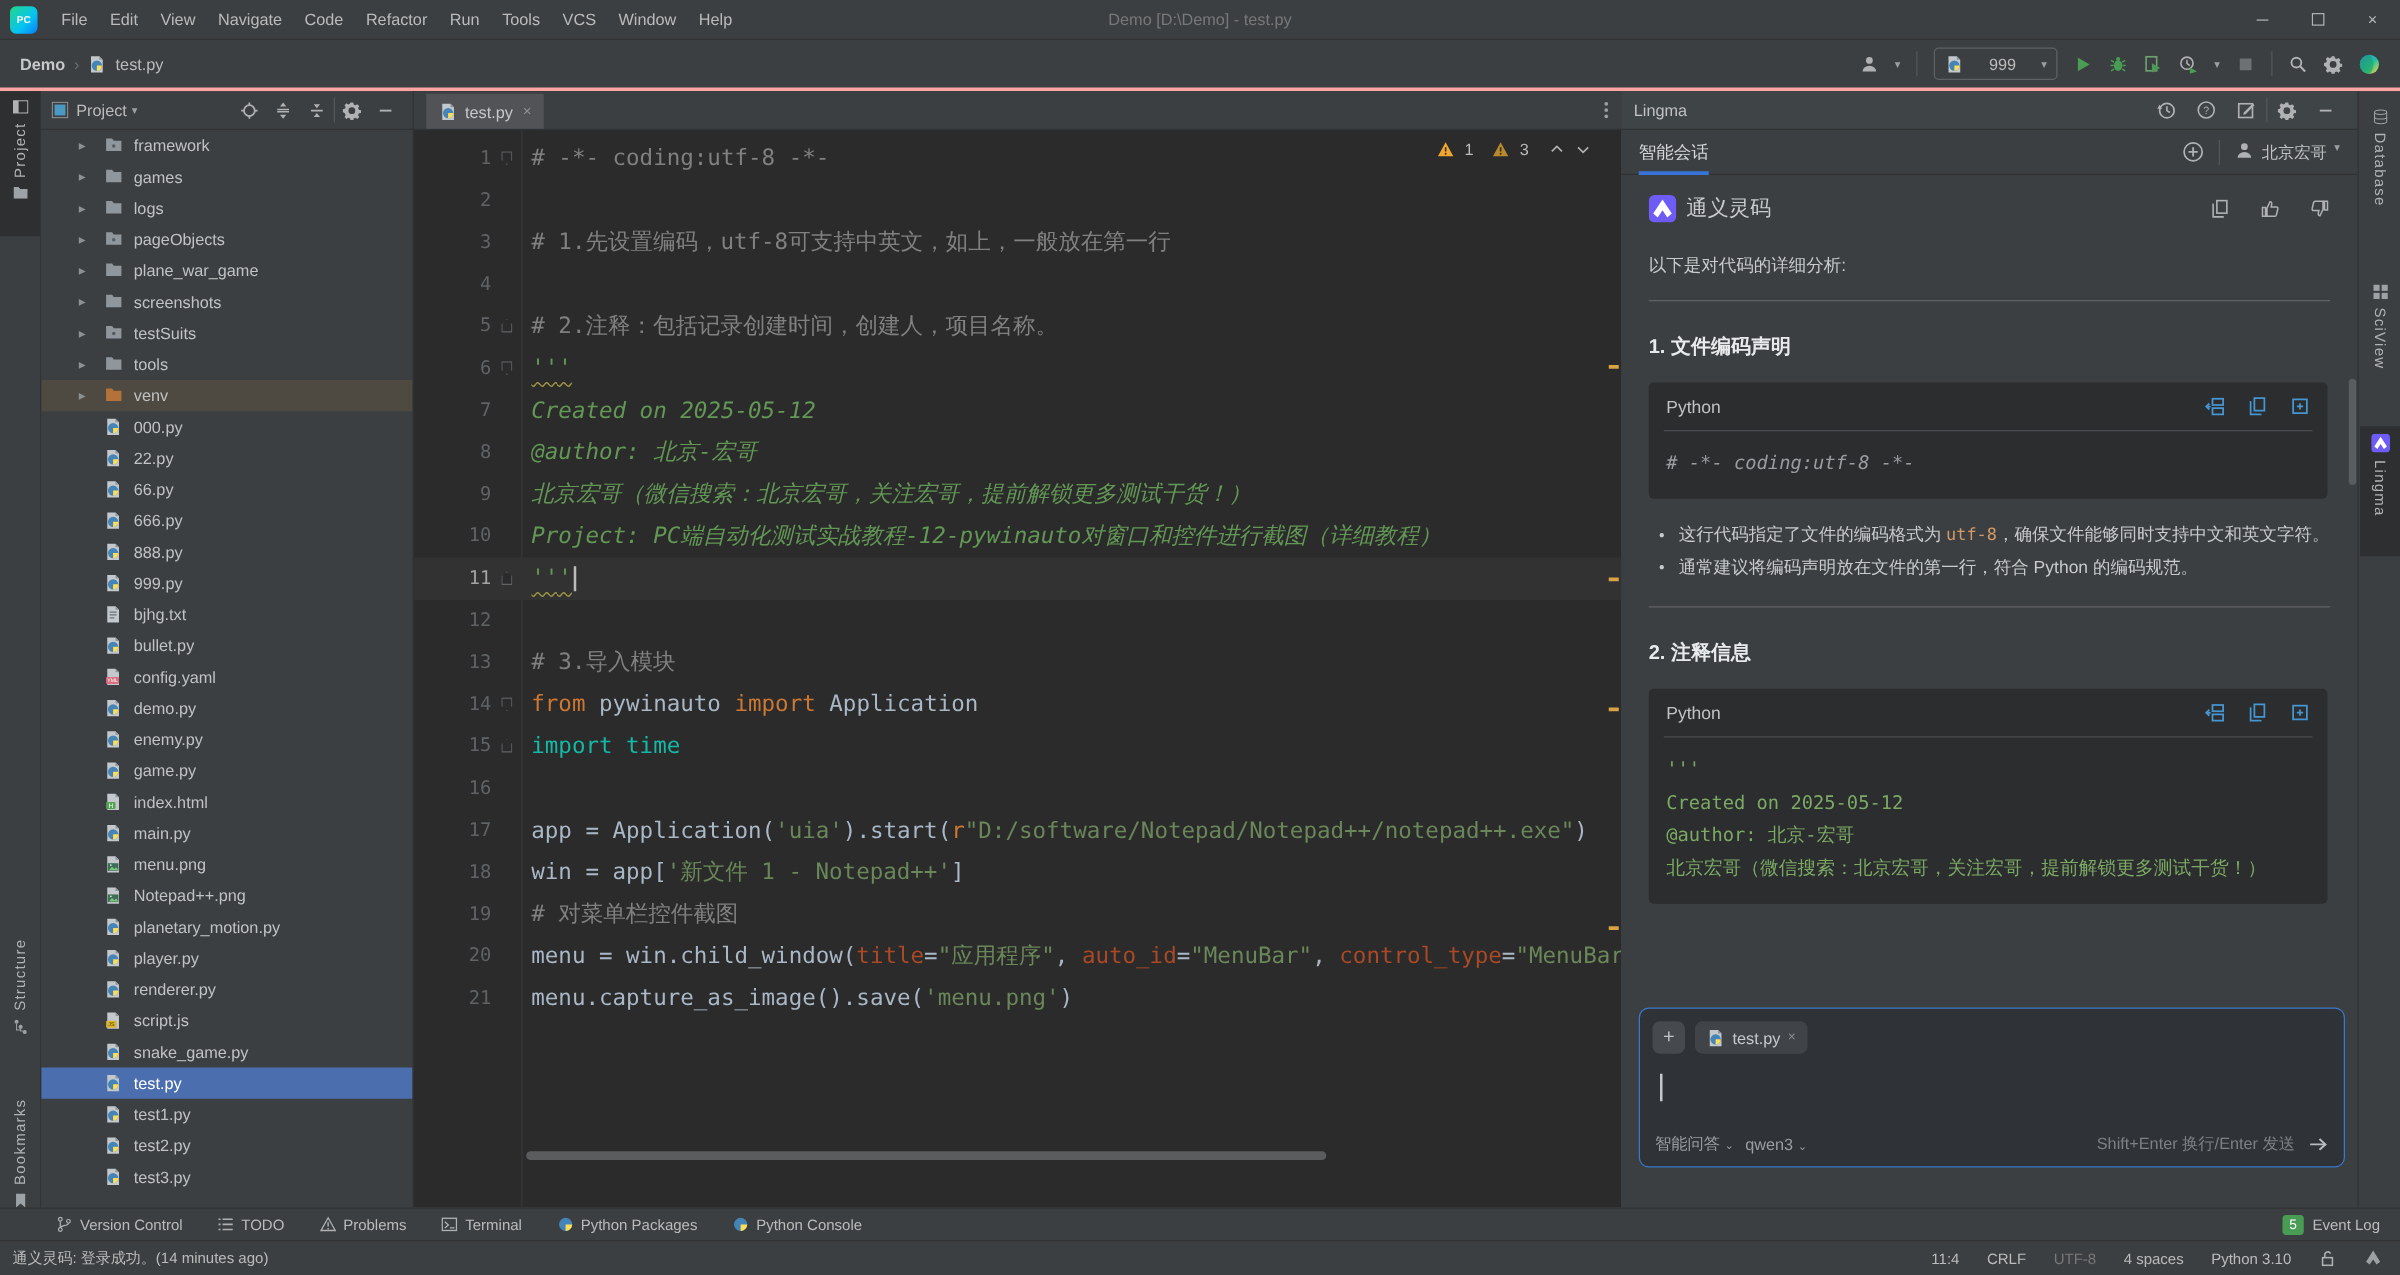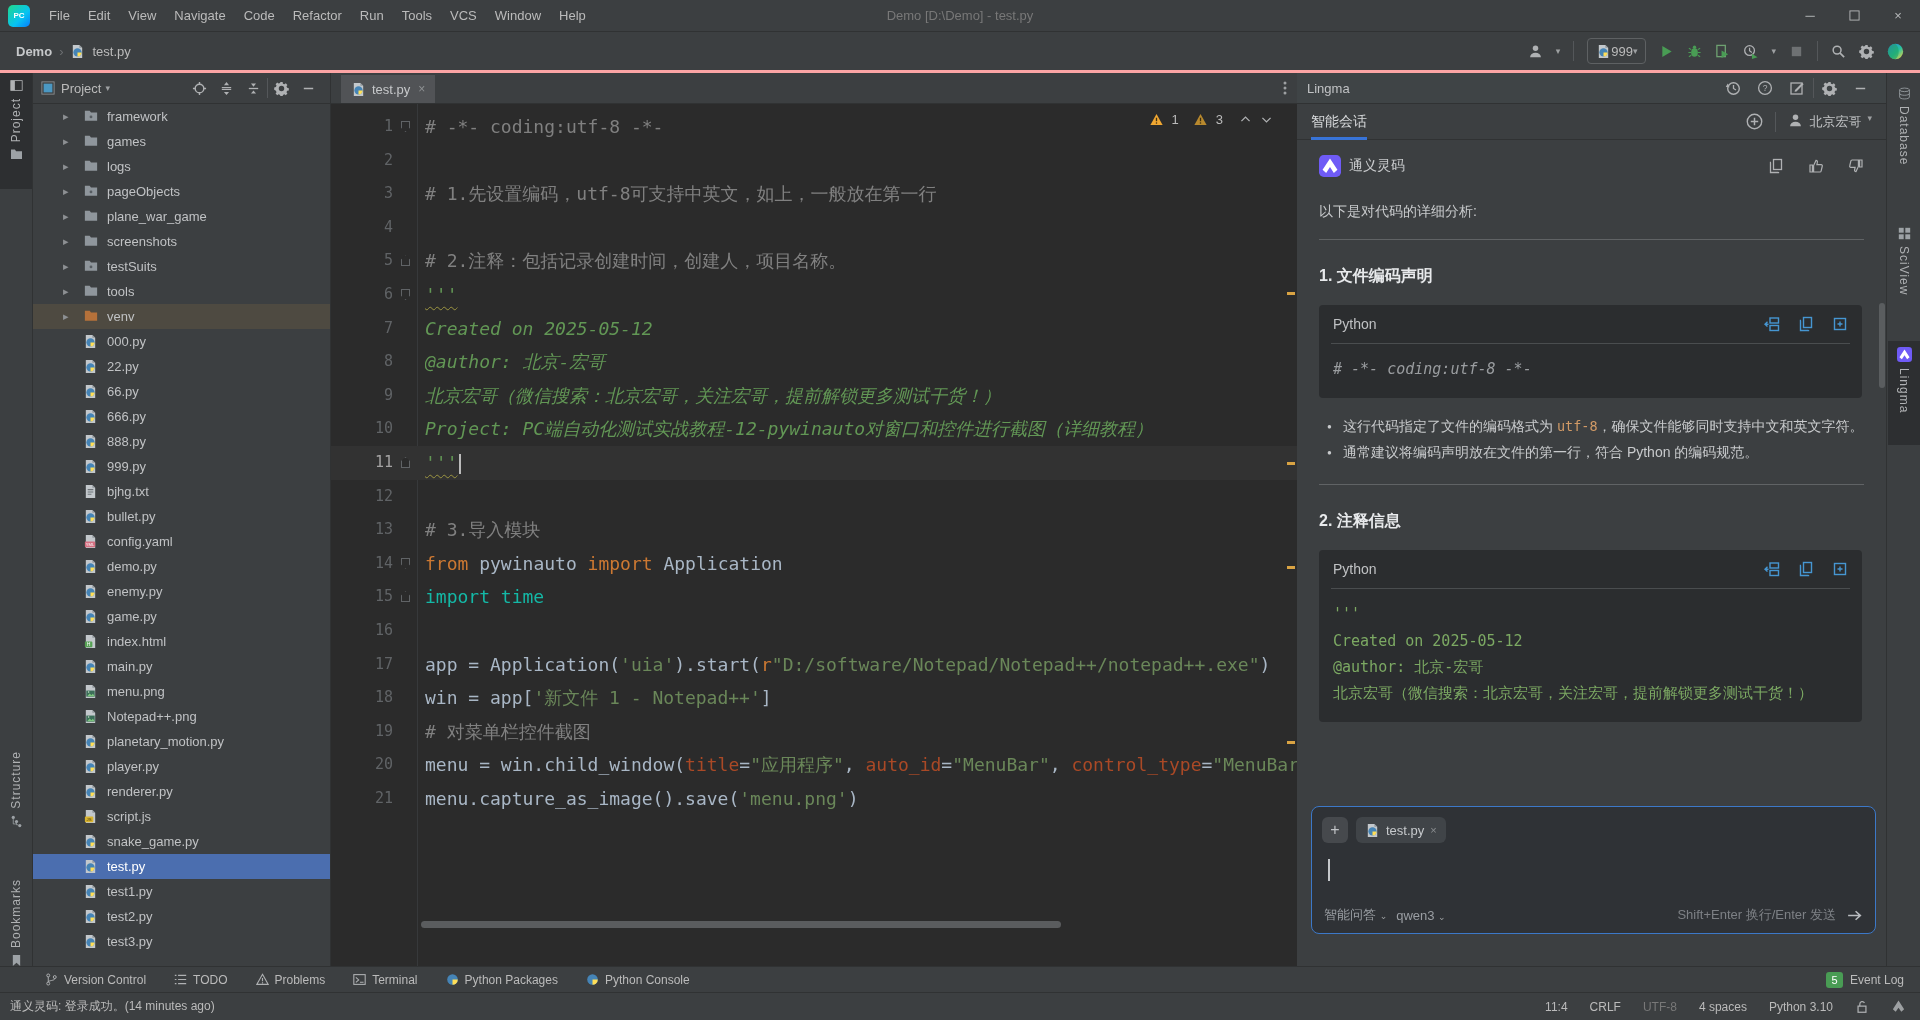--- a/index.html
+++ b/index.html
@@ -20,21 +20,21 @@
   .win-btn { width:44px; height:32px; display:flex; align-items:center; justify-content:center; color:#b6b8ba; font-size:13px; }
 
   
   #navbar { position:absolute; left:0; top:32px; width:1920px; height:41px;
     background:#3c3f41; border-bottom:3px solid #fca5a5; display:flex; align-items:center; }
   #breadcrumb { display:flex; align-items:center; gap:7px; margin-left:16px; font-size:13px; }
   #breadcrumb .root { font-weight:bold; color:#c6c8ca; }
   #breadcrumb .sep { color:#6d7072; }
   #nav-right { margin-left:auto; display:flex; align-items:center; gap:13px; margin-right:16px; }
   .vdiv { width:1px; height:20px; background:#54575a; }
-  #run-combo { display:flex; align-items:center; gap:0; border:1px solid #5e6163; border-radius:4px;
+  #run-combo { display:flex; align-items:center; gap:20px; border:1px solid #5e6163; border-radius:4px;
     height:26px; padding:0 8px; font-size:13px; color:#bbbbbb; }
   .dd { font-size:9px; color:#9da0a2; }
 
   
   #left-stripe { position:absolute; left:0; top:73px; width:33px; height:919px;
     background:#3c3f41; border-right:1px solid #303233; }
   .vtab { position:absolute; left:0; width:32px; display:flex; flex-direction:column; align-items:center; gap:6px;
     padding:6px 0; font-size:12px; color:#b0b2b4; }
   .vtab .vtext { writing-mode:vertical-rl; transform:rotate(180deg); letter-spacing:1px; }
   .vtab.sel { background:#2d2f31; }
@@ -100,21 +100,21 @@
   #lg-header .spacer { flex:1; }
   #lg-header .hicon { margin:0 8px; color:#afb1b3; }
   #lg-tabs { height:36px; display:flex; align-items:center; border-bottom:1px solid #303233; padding:0 14px; }
   #lg-tab { font-size:14px; color:#d6d8da; position:relative; height:36px; line-height:34px; }
   #lg-tab::after { content:""; position:absolute; left:0; right:0; bottom:0; height:3px; background:#3874d8; }
   #lg-tabs .spacer { flex:1; }
   #lg-account { display:flex; align-items:flex-start; gap:6px; font-size:13px; color:#c0c2c4; }
   #chat { position:absolute; left:0; top:68px; right:8px; height:692px; overflow:hidden; padding:14px 14px 0 22px; }
   #msg-head { display:flex; align-items:center; gap:8px; }
   #lm-logo { width:22px; height:22px; }
-  #msg-head .name { font-size:14px; color:#c8cacc; }
+  #msg-head .name { font-size:17px; color:#c8cacc; }
   #msg-head .spacer { flex:1; }
   #msg-head .hicon { margin-left:16px; color:#a2a5a8; }
   .chat-text { font-size:14px; color:#c8cacc; margin-top:26px; }
   .hr { height:1px; background:#606365; margin:18px 0; }
   .sec-h { font-size:16px; font-weight:bold; color:#e8eaec; margin:26px 0 18px; }
   .codeblock { background:#2b2d2f; border-radius:4px; margin-right:2px; }
   .cb-head { height:38px; display:flex; align-items:center; padding:0 14px; }
   .cb-head .lang { font-size:14px; color:#c0c2c4; }
   .cb-head .spacer { flex:1; }
   .cb-head .hicon { margin-left:18px; color:#4696d2; }

